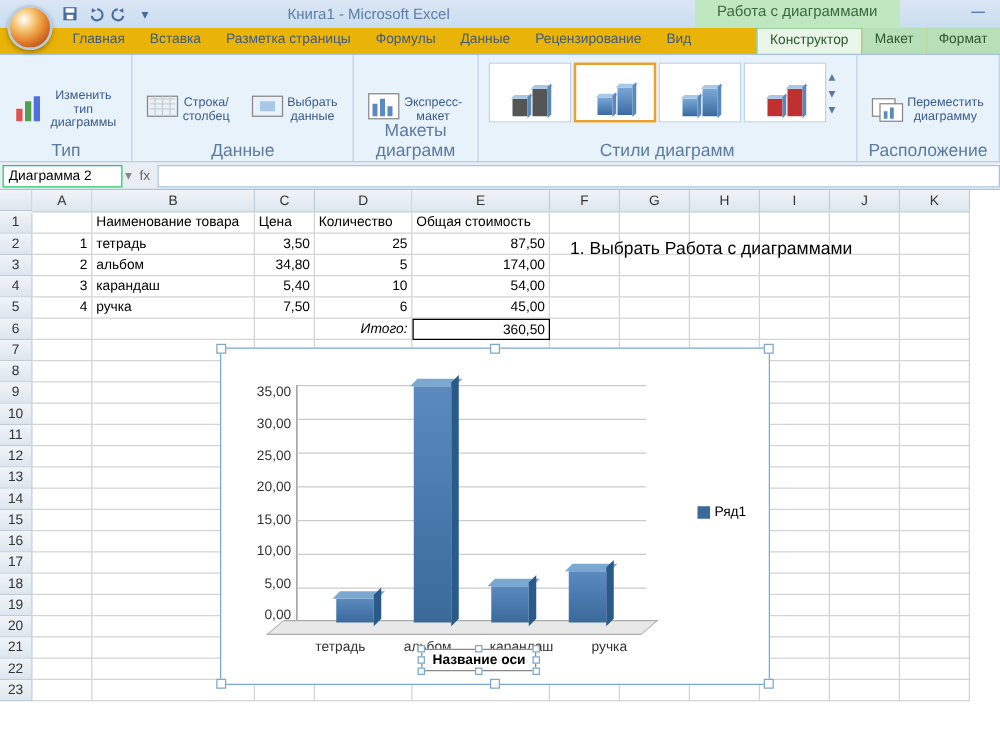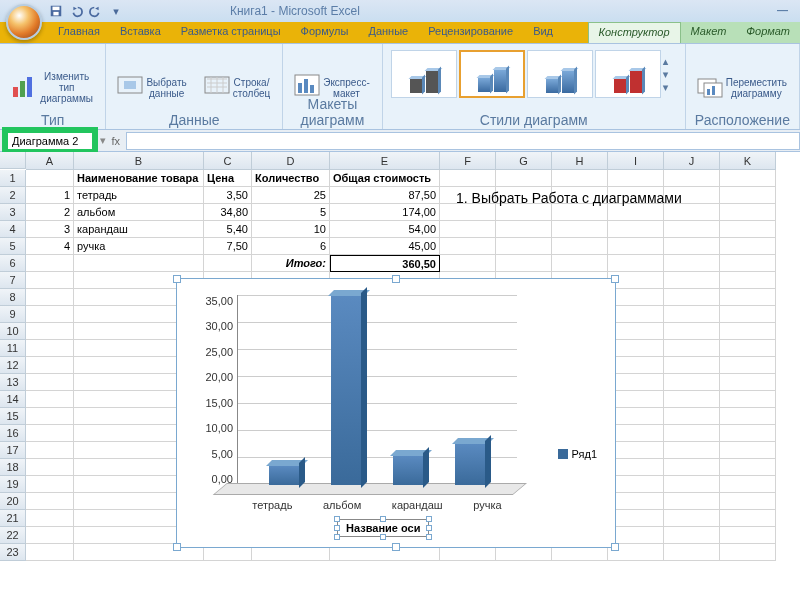--- a/index.html
+++ b/index.html
@@ -10,21 +10,21 @@
 .office-btn { width: 36px; height: 36px; border-radius: 50%; background: radial-gradient(circle at 35% 30%, #fff, #f5c26b 30%, #e27b29 60%, #8a3b18); position: absolute; left: 6px; top: 4px; border: 2px solid #b8cde0; box-shadow: 0 2px 4px rgba(0,0,0,.3); z-index: 5; cursor: pointer; }
 .qat { margin-left: 48px; display: flex; gap: 4px; align-items: center; }
 .qat-icon { width: 16px; height: 16px; display: flex; align-items: center; justify-content: center; color: #4a6a9a; cursor: pointer; }
 .title-text { position: absolute; left: 230px; color: #5b7da7; font-size: 12px; }
 .chart-tools-label { position: absolute; right: 80px; top: 0; height: 22px; background: #c0e8c0; color: #3a6a3a; padding: 2px 18px; font-size: 12px; }
 .min-btn { position: absolute; right: 12px; top: 4px; color: #5b7da7; font-weight: bold; cursor: pointer; }
 
 
 .ribbon-tabs { height: 22px; background: #eab308; display: flex; padding-left: 48px; border-bottom: 1px solid #a9c3e0; }
 .tab { padding: 3px 10px; color: #3a5a8a; cursor: pointer; }
-.tab.ctx { background: #b8e0b8; color: #2a5a2a; font-style: italic; }
+.tab.ctx { background: #b8e0b8; color: #2a5a2a; }
 .tab.ctx.active { background: #e8f5e8; border: 1px solid #8ac08a; border-bottom: none; }
 
 
 .ribbon { height: 86px; background: #e8f2fa; border-bottom: 1px solid #a9c3e0; display: flex; }
 .group { border-right: 1px solid #c0d4e8; display: flex; flex-direction: column; align-items: center; padding: 2px 4px 0; position: relative; }
 .group-label { position: absolute; bottom: 1px; left: 0; right: 0; text-align: center; color: #5a7aa0; font-size: 14px; }
 .group-body { display: flex; gap: 2px; flex: 1; }
 .big-btn { display: flex; flex-direction: row; align-items: center; justify-content: flex-start; padding: 4px 6px; cursor: pointer; text-align: center; min-width: 56px; border-radius: 3px; }
 .big-btn.active { background: #fdf0c8; border: 1px solid #e0c068; }
 .big-btn .icon { width: 32px; height: 32px; display: flex; align-items: center; justify-content: center; margin-bottom: 2px; }
@@ -32,55 +32,55 @@
 .style-gallery { display: flex; gap: 2px; align-items: center; padding: 4px; }
 .style-thumb { width: 66px; height: 48px; background: #fff; border: 1px solid #c0d4e8; display: flex; align-items: flex-end; justify-content: center; gap: 4px; padding: 4px; cursor: pointer; }
 .style-thumb.sel { border: 2px solid #e8a030; }
 .style-thumb .bar3d { width: 12px; background: linear-gradient(#7aa8d8,#3a6aa0); position: relative; }
 .style-thumb .bar3d::before { content:""; position:absolute; top:-3px; left:0; right:-3px; height:3px; background:#a8c8e8; transform: skewX(-45deg); transform-origin: left; }
 .style-thumb .bar3d::after { content:""; position:absolute; top:-3px; right:-3px; bottom:0; width:3px; background:#5a88b8; transform: skewY(-45deg); transform-origin: top; }
 .gallery-more { width: 14px; display:flex; flex-direction:column; justify-content:space-between; padding:4px 0; color:#5a7aa0; cursor:pointer; }
 
 
 .fbar { height: 22px; display: flex; align-items: center; border-bottom: 1px solid #a9c3e0; background:#e8eef4; }
-.namebox { width: 96px; border: 6px solid #22c55e; background:#fff; padding:2px 4px; margin:0 2px; }
+.namebox { width: 96px; border: 1px solid #22c55e; background:#fff; padding:2px 4px; margin:0 2px; }
 .fx { color:#666; margin:0 6px; }
 .formula-input { flex:1; background:#fff; border:1px solid #a9c3e0; height:18px; padding:0 4px; }
 
 
 .grid-area { position: relative; height: 448px; overflow: hidden; background:#fff; }
 .colheads { display: flex; position:sticky; top:0; }
 .rowhead, .colhead { background: linear-gradient(#f0f4f8,#dde6ef); border-right:1px solid #c0cdd8; border-bottom:1px solid #c0cdd8; color:#333; text-align:center; }
 .colhead { height:18px; line-height:18px; }
 .corner { width:26px; height:18px; }
 .rowhead { width:26px; height:17px; line-height:17px; }
 .gridbody { display:flex; }
 .rowheads { display:flex; flex-direction:column; }
 .cells { position:relative; }
 .row { display:flex; height:17px; }
 .cell { border-right:1px solid #d4d4d4; border-bottom:1px solid #d4d4d4; height:17px; line-height:16px; padding:0 3px; overflow:hidden; white-space:nowrap; }
-.cell.bold { font-weight:bold; }
+.cell.bold { font-weight:normal; }
 .cell.right { text-align:right; }
 .cell.italic { font-style:italic; }
 .cell.boxed { border:1.5px solid #000; }
 .annot { position:absolute; font-size:14px; color:#000; }
 
 
 .chart-obj { position:absolute; border:1px solid #7aa8d0; background:#fff; }
 .chart-obj .handle { position:absolute; width:8px; height:8px; background:#fff; border:1px solid #7aa8d0; }
 .plotarea { position:absolute; }
 .axis-y { position:absolute; right:100%; top:0; bottom:0; display:flex; flex-direction:column; justify-content:space-between; text-align:right; font-size:10px; color:#333; padding-right:4px; }
 .axis-x { position:absolute; left:0; right:0; top:100%; display:flex; justify-content:space-around; font-size:10px; color:#333; padding-top:2px; }
 .gridline { position:absolute; left:0; right:0; height:1px; background:#ccc; }
 .backwall { position:absolute; inset:0; border-left:1px solid #888; border-bottom:1px solid #888; }
 .floor { position:absolute; left:-10px; right:-10px; bottom:-10px; height:12px; background:#e8e8e8; transform:skewX(-50deg); transform-origin:top; border:1px solid #aaa; }
 .bar { position:absolute; bottom:0; width:30px; background:linear-gradient(#5a8ac0,#3a6a9a); }
 .bar::before { content:""; position:absolute; top:-6px; left:0; right:-6px; height:6px; background:#7aa8d0; transform:skewX(-45deg); transform-origin:left; }
 .bar::after { content:""; position:absolute; top:-6px; right:-6px; bottom:0; width:6px; background:#2a5a88; transform:skewY(-45deg); transform-origin:top; }
-.legend { position:absolute; display:flex; align-items:center; gap:4px; font-size:10px;margin-top:44px; }
+.legend { position:absolute; display:flex; align-items:center; gap:4px; font-size:10px; }
 .legend .swatch { width:10px; height:10px; background:#3a6a9a; }
 .axis-title { position:absolute; border:1px solid #888; background:#fff; padding:2px 8px; font-size:10px; font-weight:bold; }
 .axis-title .h { position:absolute; width:6px; height:6px; border:1px solid #7aa8d0; background:#fff; }
 
 
 .cA{width:48px}.cB{width:130px}.cC{width:48px}.cD{width:78px}.cE{width:110px}.cF{width:56px}.cG{width:56px}.cH{width:56px}.cI{width:56px}.cJ{width:56px}.cK{width:56px}
 
 
 .save-i svg, .undo-i svg, .redo-i svg { width:14px; height:14px; }
 </style>
@@ -105,20 +105,21 @@
       </span>
     <span class="qat-icon redo-i">
         <svg viewBox="0 0 16 16">
           <path d="M6 4 A5 5 0 1 0 11 10" fill="none" stroke="#4a6aa0" stroke-width="2"></path>
           <path d="M11 3 L11 7 L7 5 Z" fill="#4a6aa0"></path>
         </svg>
       </span>
     <span class="qat-icon">▾</span>
   </div>
   <div class="title-text">Книга1 - Microsoft Excel</div>
+  <div class="chart-tools-label">Работа с диаграммами</div>
   <div class="min-btn">—</div>
 </div>
 
 <div class="ribbon-tabs">
   <div class="tab">Главная</div>
   <div class="tab">Вставка</div>
   <div class="tab">Разметка страницы</div>
   <div class="tab">Формулы</div>
   <div class="tab">Данные</div>
   <div class="tab">Рецензирование</div>
@@ -145,34 +146,34 @@
       </div>
     </div>
     <div class="group-label">Тип</div>
   </div>
   <div class="group">
     <div class="group-body">
       <div class="big-btn">
         <div class="icon">
             <svg width="28" height="24">
               <rect x="2" y="2" width="24" height="16" fill="none" stroke="#888"></rect>
-              <rect x="8" y="6" width="12" height="8" fill="#a8c8e8"></rect>
+              <path d="M4 4h20M4 8h20M4 12h20M8 2v16M14 2v16M20 2v16" stroke="#ccc"></path>
             </svg>
           </div>
-        <div class="lbl">Выбрать
-данные</div>
+        <div class="lbl">Строка/столбец</div>
       </div>
       <div class="big-btn">
         <div class="icon">
             <svg width="28" height="24">
               <rect x="2" y="2" width="24" height="16" fill="none" stroke="#888"></rect>
-              <path d="M4 4h20M4 8h20M4 12h20M8 2v16M14 2v16M20 2v16" stroke="#ccc"></path>
+              <rect x="8" y="6" width="12" height="8" fill="#a8c8e8"></rect>
             </svg>
           </div>
-        <div class="lbl">Строка/столбец</div>
+        <div class="lbl">Выбрать
+данные</div>
       </div>
     </div>
     <div class="group-label">Данные</div>
   </div>
   <div class="group">
     <div class="group-body">
       <div class="big-btn">
         <div class="icon">
             <svg width="28" height="28">
               <rect x="2" y="2" width="24" height="20" fill="#fff" stroke="#888"></rect>
@@ -284,21 +285,21 @@
       <div class="annot" style="left:430px; top:20px;">1. Выбрать Работа с диаграммами</div>
 
       <div class="chart-obj" style="left:150px; top:108px; width:440px; height:270px;">
         <div class="handle" style="left:-4px;top:-4px"></div>
         <div class="handle" style="right:-4px;top:-4px"></div>
         <div class="handle" style="left:-4px;bottom:-4px"></div>
         <div class="handle" style="right:-4px;bottom:-4px"></div>
         <div class="handle" style="left:50%;top:-4px;margin-left:-4px"></div>
         <div class="handle" style="left:50%;bottom:-4px;margin-left:-4px"></div>
 
-        <div class="plotarea" style="left:60px; top:16px; width:280px; height:190px;">
+        <div class="plotarea" style="left:60px; top:29px; width:280px; height:190px;">
           <div class="axis-y">
             <span>35,00</span>
             <span>30,00</span>
             <span>25,00</span>
             <span>20,00</span>
             <span>15,00</span>
             <span>10,00</span>
             <span>5,00</span>
             <span>0,00</span>
           </div>

